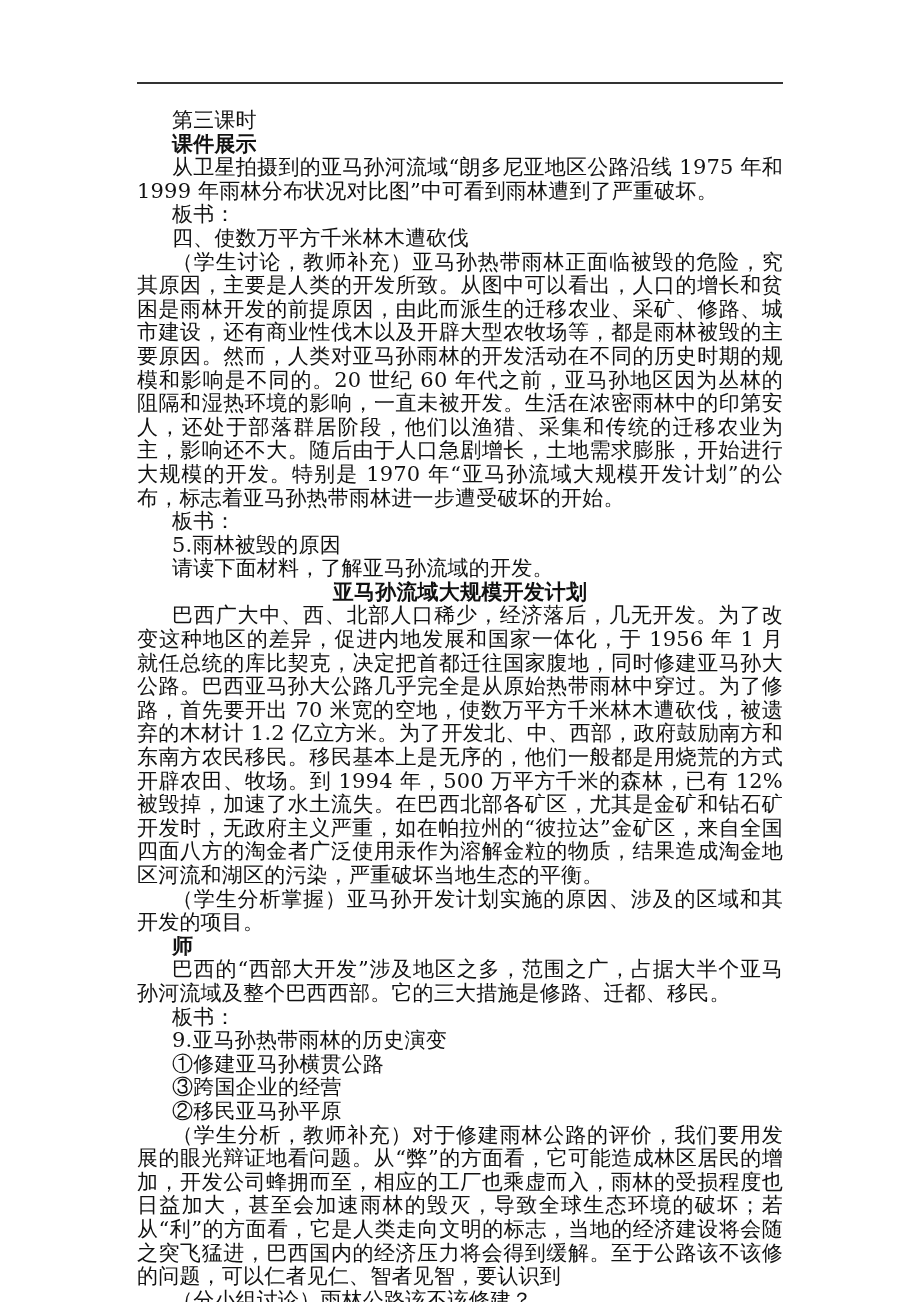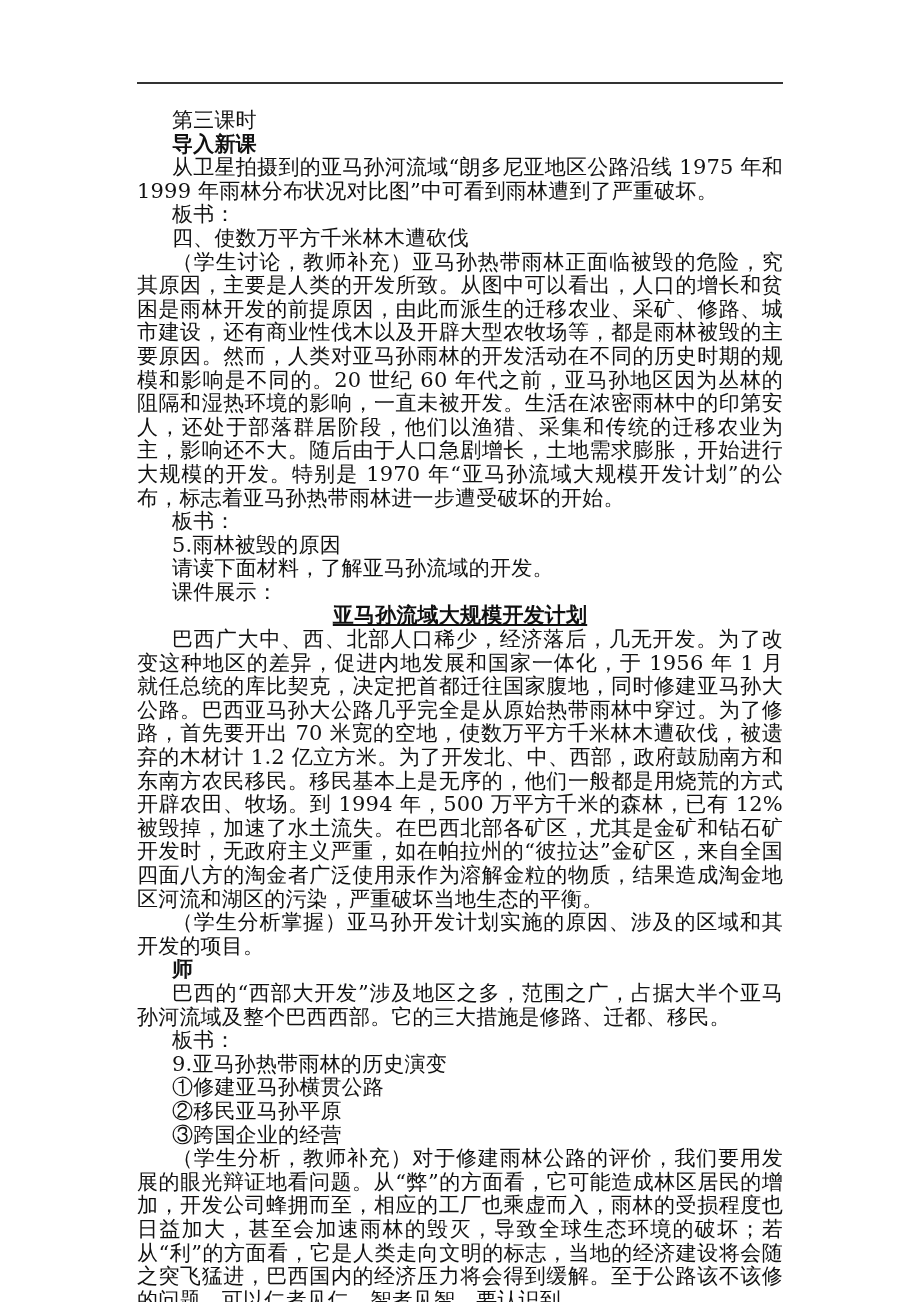--- a/index.html
+++ b/index.html
@@ -5,43 +5,42 @@
   html, body { margin: 0; padding: 0; background: #ffffff; }
   body { width: 920px; height: 1302px; position: relative; overflow: hidden;
          font-family: "DejaVu Serif", "Liberation Serif", serif; color: #111; }
   .rule { position: absolute; left: 137px; top: 82px; width: 646px; height: 0;
           border-top: 2px solid #333; }
   .page { position: absolute; left: 137px; top: 109px; width: 646px;
           font-size: 21px; line-height: 23.6px; letter-spacing: 0.2px; }
   .p { margin: 0; text-align: justify; text-align-last: left; }
   .ind { text-indent: 35px; }
   .bold { font-family: "DejaVu Sans", "Liberation Sans", sans-serif; font-weight: bold; }
-  .center { text-align: center; text-align-last: center; text-decoration: underline; }
+  .center { text-align: center; text-align-last: center; }
 </style>
 </head>
 <body>
 
 <div class="rule"></div>
 
 <div class="page">
   <p class="p ind">第三课时</p>
-  <p class="p ind bold">导入新课</p>
+  <p class="p ind bold">课件展示</p>
   <p class="p ind">从卫星拍摄到的亚马孙河流域“朗多尼亚地区公路沿线 1975 年和 1999 年雨林分布状况对比图”中可看到雨林遭到了严重破坏。</p>
   <p class="p ind">板书：</p>
   <p class="p ind">四、使数万平方千米林木遭砍伐</p>
   <p class="p ind">（学生讨论，教师补充）亚马孙热带雨林正面临被毁的危险，究其原因，主要是人类的开发所致。从图中可以看出，人口的增长和贫困是雨林开发的前提原因，由此而派生的迁移农业、采矿、修路、城市建设，还有商业性伐木以及开辟大型农牧场等，都是雨林被毁的主要原因。然而，人类对亚马孙雨林的开发活动在不同的历史时期的规模和影响是不同的。20 世纪 60 年代之前，亚马孙地区因为丛林的阻隔和湿热环境的影响，一直未被开发。生活在浓密雨林中的印第安人，还处于部落群居阶段，他们以渔猎、采集和传统的迁移农业为主，影响还不大。随后由于人口急剧增长，土地需求膨胀，开始进行大规模的开发。特别是 1970 年“亚马孙流域大规模开发计划”的公布，标志着亚马孙热带雨林进一步遭受破坏的开始。</p>
   <p class="p ind">板书：</p>
   <p class="p ind">5.雨林被毁的原因</p>
   <p class="p ind">请读下面材料，了解亚马孙流域的开发。</p>
-  <p class="p ind">课件展示：</p>
   <p class="p center bold">亚马孙流域大规模开发计划</p>
   <p class="p ind">巴西广大中、西、北部人口稀少，经济落后，几无开发。为了改变这种地区的差异，促进内地发展和国家一体化，于 1956 年 1 月就任总统的库比契克，决定把首都迁往国家腹地，同时修建亚马孙大公路。巴西亚马孙大公路几乎完全是从原始热带雨林中穿过。为了修路，首先要开出 70 米宽的空地，使数万平方千米林木遭砍伐，被遗弃的木材计 1.2 亿立方米。为了开发北、中、西部，政府鼓励南方和东南方农民移民。移民基本上是无序的，他们一般都是用烧荒的方式开辟农田、牧场。到 1994 年，500 万平方千米的森林，已有 12%被毁掉，加速了水土流失。在巴西北部各矿区，尤其是金矿和钻石矿开发时，无政府主义严重，如在帕拉州的“彼拉达”金矿区，来自全国四面八方的淘金者广泛使用汞作为溶解金粒的物质，结果造成淘金地区河流和湖区的污染，严重破坏当地生态的平衡。</p>
   <p class="p ind">（学生分析掌握）亚马孙开发计划实施的原因、涉及的区域和其开发的项目。</p>
   <p class="p ind bold">师</p>
   <p class="p ind">巴西的“西部大开发”涉及地区之多，范围之广，占据大半个亚马孙河流域及整个巴西西部。它的三大措施是修路、迁都、移民。</p>
   <p class="p ind">板书：</p>
   <p class="p ind">9.亚马孙热带雨林的历史演变</p>
   <p class="p ind">①修建亚马孙横贯公路</p>
+  <p class="p ind">③跨国企业的经营</p>
   <p class="p ind">②移民亚马孙平原</p>
-  <p class="p ind">③跨国企业的经营</p>
   <p class="p ind">（学生分析，教师补充）对于修建雨林公路的评价，我们要用发展的眼光辩证地看问题。从“弊”的方面看，它可能造成林区居民的增加，开发公司蜂拥而至，相应的工厂也乘虚而入，雨林的受损程度也日益加大，甚至会加速雨林的毁灭，导致全球生态环境的破坏；若从“利”的方面看，它是人类走向文明的标志，当地的经济建设将会随之突飞猛进，巴西国内的经济压力将会得到缓解。至于公路该不该修的问题，可以仁者见仁、智者见智，要认识到</p>
   <p class="p ind">（分小组讨论）雨林公路该不该修建？</p>
 </div>
 
 </body></html>

